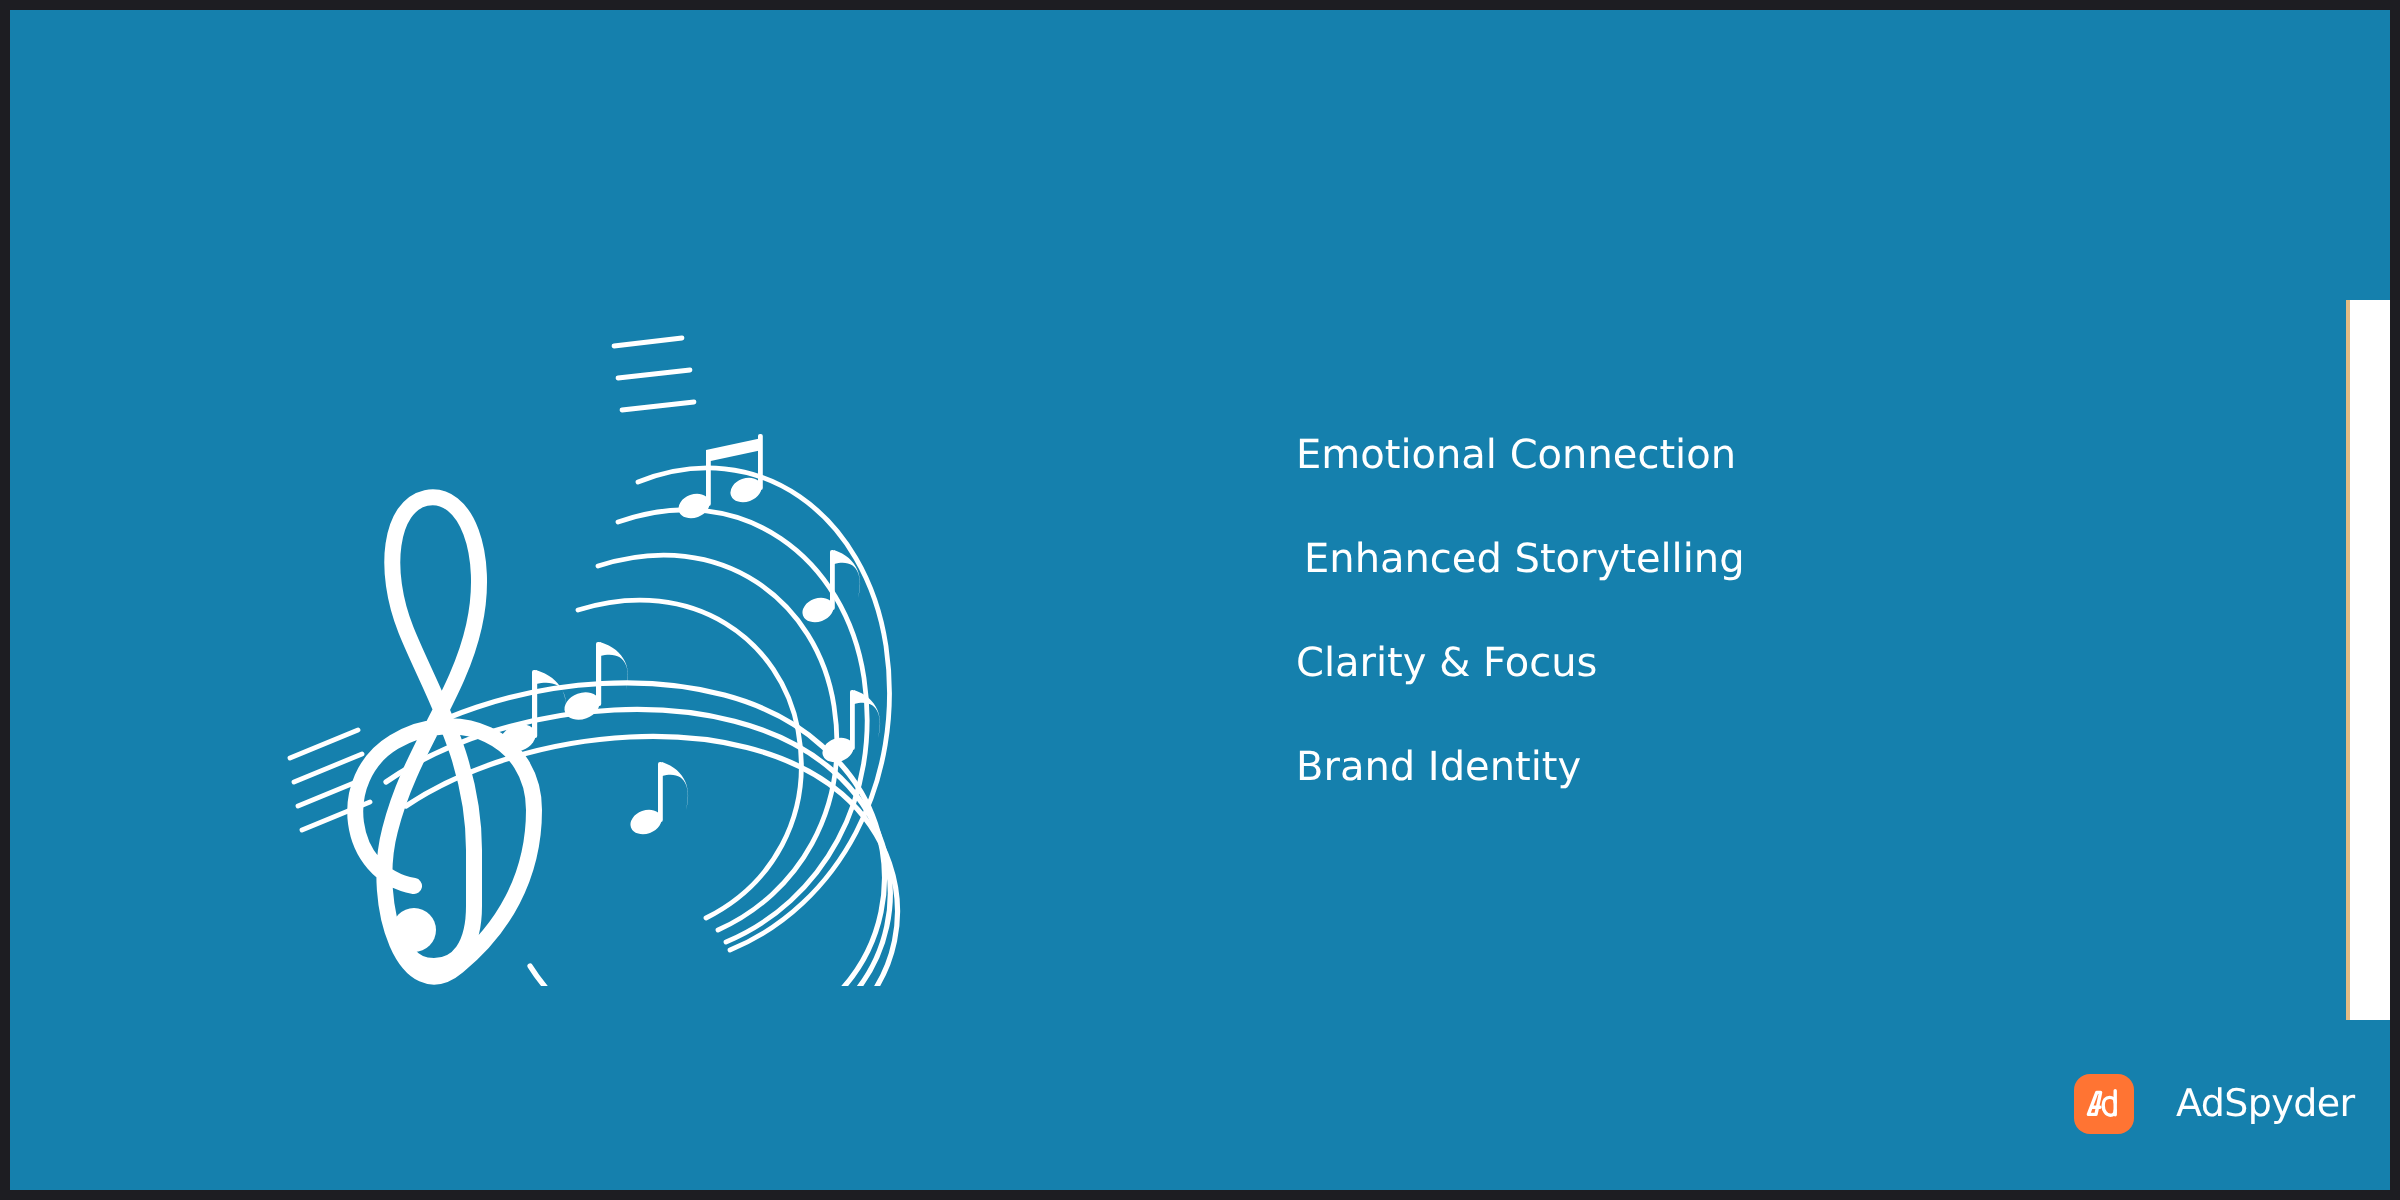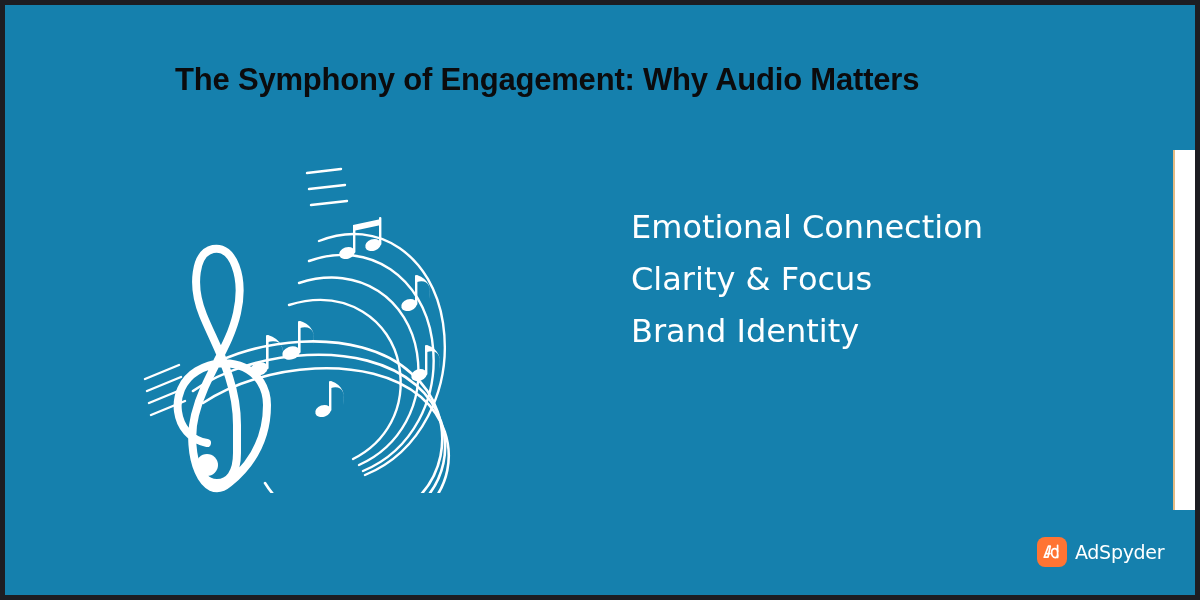--- a/index.html
+++ b/index.html
@@ -59,25 +59,26 @@
     left: 626px;
     top: 200px;
     width: 400px;
     list-style: none;
     margin: 0;
     padding: 0;
   }
   #benefits-list li {
     height: 52px;
     line-height: 44px;
-    font-size: 32px;
+    font-size: 20px;
     color: #ffffff;
     font-family: "DejaVu Sans", sans-serif;
     font-weight: 400;
     white-space: nowrap;
+    margin-left: 17px;
   }
   #benefits-list li.indent {
     padding-left: 4px;
   }
 
   
   #right-panel {
     position: absolute;
     left: 1168px;
     top: 145px;
@@ -89,21 +90,21 @@
     box-sizing: border-box;
   }
 
   
   #brand-logo {
     position: absolute;
     left: 1032px;
     top: 532px;
     display: flex;
     align-items: center;
-    gap: 8px;
+    gap: 21px;
   }
   #brand-mark {
     width: 30px;
     height: 30px;
     border-radius: 8px;
     background: #ff7433;
     display: flex;
     align-items: center;
     justify-content: center;
   }
@@ -114,21 +115,20 @@
     font-family: "DejaVu Sans", sans-serif;
     letter-spacing: -0.3px;
     line-height: 1;
   }
 </style>
 </head>
 <body>
 
 <div id="slide">
 
-  <div id="title">The Symphony of Engagement: Why Audio Matters</div>
 
   <div id="music-illustration">
     <svg viewBox="0 0 330 340" xmlns="http://www.w3.org/2000/svg" fill="none" stroke="#ffffff" stroke-linecap="round">
 
       <g stroke-width="2.6" fill="none">
         <path d="M60 238 C 120 196, 230 186, 283 232 C 332 274, 318 352, 250 372
                  C 196 388, 152 362, 132 330"></path>
         <path d="M70 250 C 130 210, 236 200, 288 244 C 334 284, 322 356, 258 376"></path>
         <path d="M52 228 C 112 182, 226 172, 278 220 C 330 264, 316 348, 244 368"></path>
       </g>
@@ -195,20 +195,21 @@
 
         <ellipse cx="190" cy="258" rx="8" ry="5.8" transform="rotate(-20 190 258)"></ellipse>
         <rect x="196" y="228" width="2.4" height="30" rx="1"></rect>
         <path d="M198 228 C 210 232, 213 242, 210 252 C 213 240, 209 232, 198 235 Z"></path>
       </g>
     </svg>
   </div>
 
   <ul id="benefits-list">
     <li>Emotional Connection</li>
+    <li class="indent">Enhanced Storytelling</li>
     <li>Clarity &amp; Focus</li>
     <li>Brand Identity</li>
   </ul>
 
   <div id="right-panel"></div>
 
   <div id="brand-logo">
     <span id="brand-mark">
       <svg width="22" height="22" viewBox="0 0 22 22" xmlns="http://www.w3.org/2000/svg">
         <path d="M3.2 16.2 L7.4 5.2 L9.3 5.2 L7.0 16.2 Z M4.6 12.6 L9.0 12.6" stroke="#ffffff" stroke-width="1.7" fill="none" stroke-linecap="round" stroke-linejoin="round"></path>

